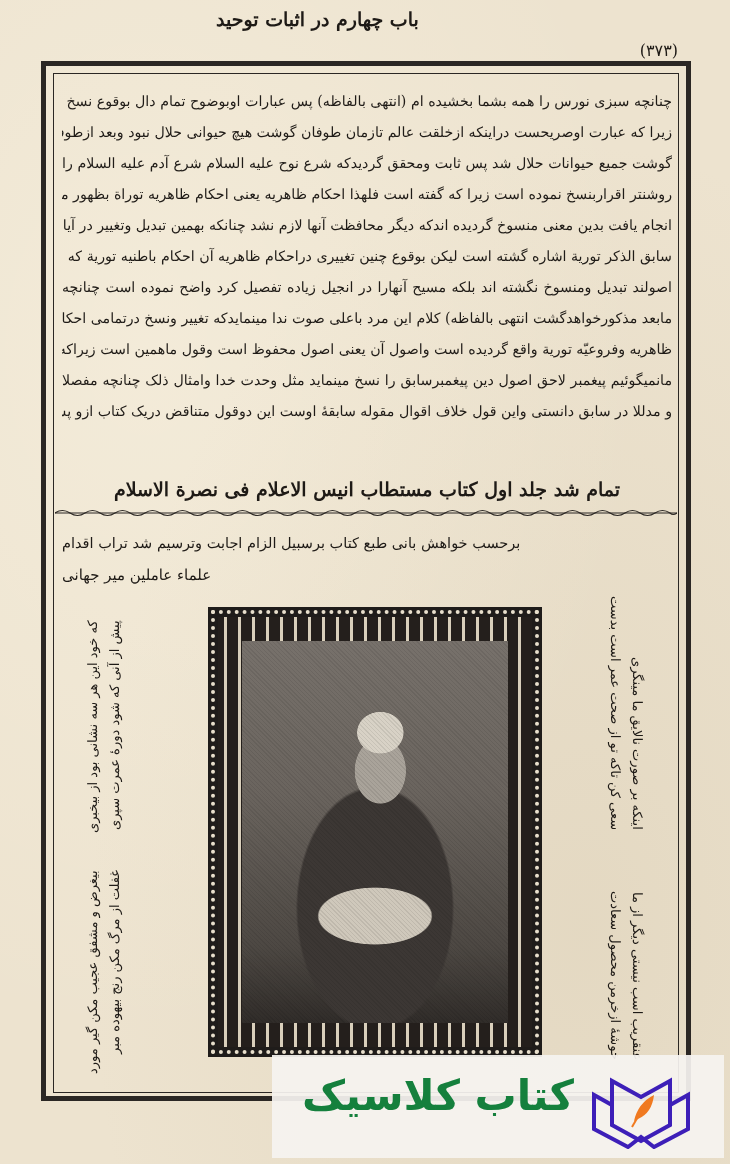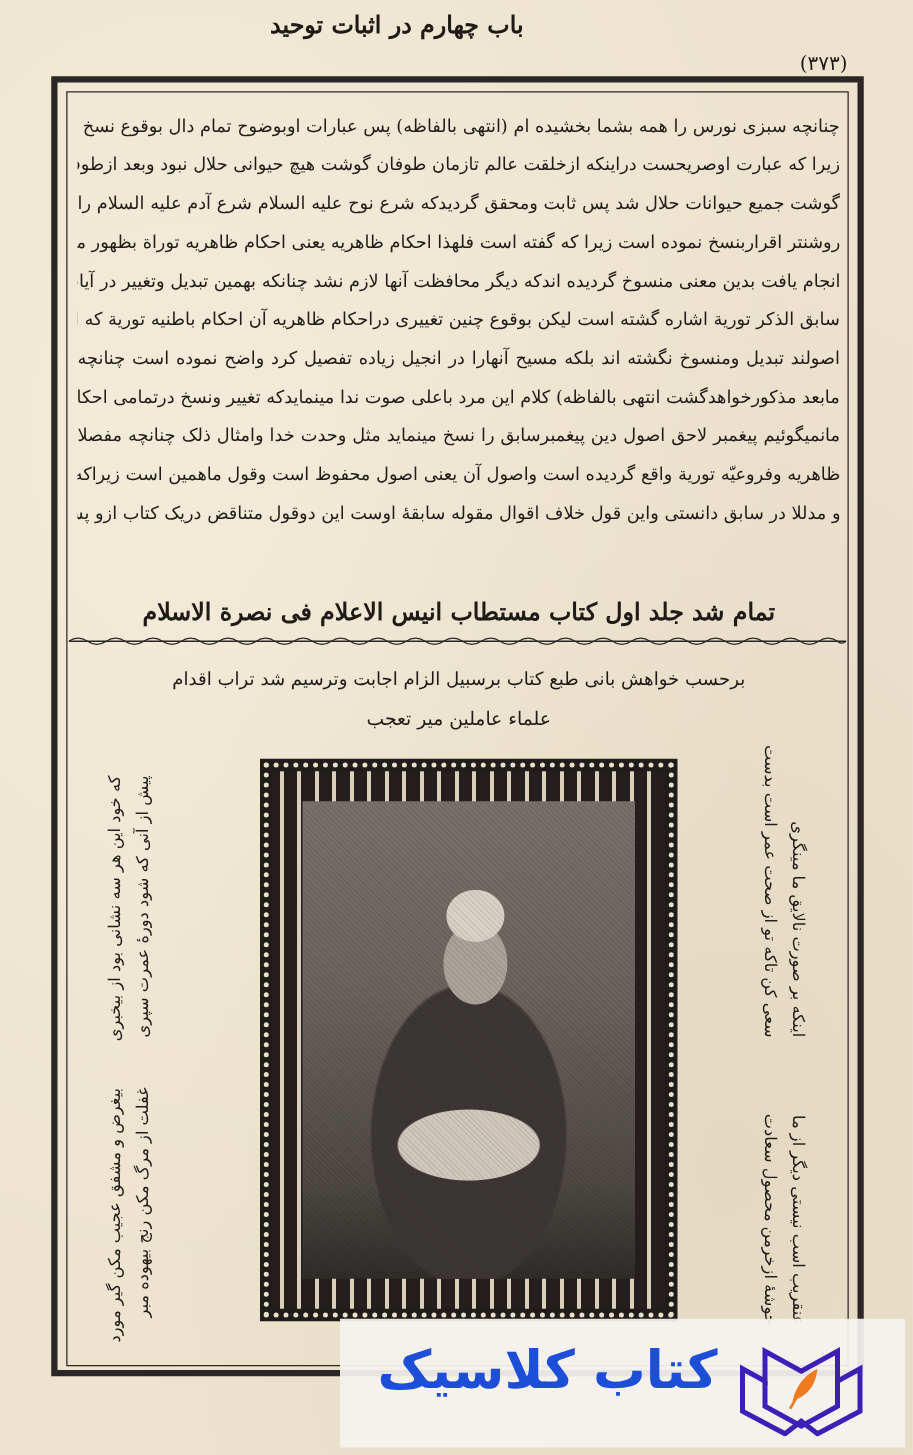--- a/index.html
+++ b/index.html
@@ -44,21 +44,21 @@
   .closing-line {
     position: absolute; left: 62px; width: 610px; top: 478px;
     direction: rtl; text-align: center;
     font-family: "DejaVu Serif", serif; font-size: 19px; font-weight: bold;
   }
   .ornament-rule {
     position: absolute; left: 55px; width: 622px; top: 508px; height: 10px;
   }
   .dedication {
     position: absolute; left: 62px; width: 610px;
-    direction: rtl; text-align: center;
+    direction: rtl; text-align: left;
     font-family: "DejaVu Serif", serif; font-size: 14.5px;
   }
   .ded1 { top: 535px; }
   .ded2 { top: 566px; font-size: 15px; }
   .portrait {
     position: absolute; left: 208px; top: 607px; width: 334px; height: 450px;
     background: #1f1c1a; box-sizing: border-box; padding: 3px;
   }
   .portrait .dots {
     position: absolute; inset: 3px;
@@ -96,21 +96,21 @@
   }
   .vcol-r { transform: none; }
   
   .watermark {
     position: absolute; left: 272px; top: 1055px; width: 452px; height: 103px;
     background: rgba(245,243,240,0.93);
   }
   .wm-text {
     position: absolute; right: 150px; top: 16px;
     direction: rtl; font-family: "DejaVu Sans", sans-serif;
-    font-size: 42px; font-weight: bold; color: #1d4ed8; letter-spacing: -1px; text-align: right;
+    font-size: 42px; font-weight: bold; color: #15803d; letter-spacing: -1px; text-align: right;
   }
   .wm-logo { position: absolute; right: 30px; top: 22px; width: 106px; height: 72px; }
 </style>
 </head>
 <body>
 
 <div class="header">
   <div class="header-title">باب چهارم در اثبات توحید</div>
   <div class="page-number">(۳۷۳)</div>
 </div>
@@ -120,34 +120,34 @@
 
 <div class="text-block">
   <span class="text-line">چنانچه سبزی نورس را همه بشما بخشیده ام (انتهی بالفاظه) پس عبارات اوبوضوح تمام دال بوقوع نسخ است</span>
   <span class="text-line">زیرا که عبارت اوصریحست دراینکه ازخلقت عالم تازمان طوفان گوشت هیچ حیوانی حلال نبود وبعد ازطوفان</span>
   <span class="text-line">گوشت جمیع حیوانات حلال شد پس ثابت ومحقق گردیدکه شرع نوح علیه السلام شرع آدم علیه السلام را</span>
   <span class="text-line">روشنتر اقراربنسخ نموده است زیرا که گفته است فلهذا احکام ظاهریه یعنی احکام ظاهریه توراة بظهور مسیح</span>
   <span class="text-line">انجام یافت بدین معنی منسوخ گردیده اندکه دیگر محافظت آنها لازم نشد چنانکه بهمین تبدیل وتغییر در آیات</span>
   <span class="text-line">سابق الذکر توریة اشاره گشته است لیکن بوقوع چنین تغییری دراحکام ظاهریه آن احکام باطنیه توریة که اصل</span>
   <span class="text-line">اصولند تبدیل ومنسوخ نگشته اند بلکه مسیح آنهارا در انجیل زیاده تفصیل کرد واضح نموده است چنانچه</span>
   <span class="text-line">مابعد مذکورخواهدگشت انتهی بالفاظه) کلام این مرد باعلی صوت ندا مینمایدکه تغییر ونسخ درتمامی احکام</span>
+  <span class="text-line">ظاهریه وفروعیّه توریة واقع گردیده است واصول آن یعنی اصول محفوظ است وقول ماهمین است زیراکه</span>
   <span class="text-line">مانمیگوئیم پیغمبر لاحق اصول دین پیغمبرسابق را نسخ مینماید مثل وحدت خدا وامثال ذلک چنانچه مفصلا</span>
-  <span class="text-line">ظاهریه وفروعیّه توریة واقع گردیده است واصول آن یعنی اصول محفوظ است وقول ماهمین است زیراکه</span>
   <span class="text-line">و مدللا در سابق دانستی واین قول خلاف اقوال مقوله سابقهٔ اوست این دوقول متناقض دریک کتاب ازو پس</span>
 </div>
 
 <div class="closing-line">تمام شد جلد اول کتاب مستطاب انیس الاعلام فی نصرة الاسلام</div>
 
 <svg class="ornament-rule" viewBox="0 0 622 10" preserveAspectRatio="none">
   <line x1="0" y1="5" x2="622" y2="5" stroke="#2b2724" stroke-width="1.2"></line>
   <path d="M0 5 Q7.5 0 15 5 Q22.5 10 30 5 Q37.5 0 45 5 Q52.5 10 60 5 Q67.5 0 75 5 Q82.5 10 90 5 Q97.5 0 105 5 Q112.5 10 120 5 Q127.5 0 135 5 Q142.5 10 150 5 Q157.5 0 165 5 Q172.5 10 180 5 Q187.5 0 195 5 Q202.5 10 210 5 Q217.5 0 225 5 Q232.5 10 240 5 Q247.5 0 255 5 Q262.5 10 270 5 Q277.5 0 285 5 Q292.5 10 300 5 Q307.5 0 315 5 Q322.5 10 330 5 Q337.5 0 345 5 Q352.5 10 360 5 Q367.5 0 375 5 Q382.5 10 390 5 Q397.5 0 405 5 Q412.5 10 420 5 Q427.5 0 435 5 Q442.5 10 450 5 Q457.5 0 465 5 Q472.5 10 480 5 Q487.5 0 495 5 Q502.5 10 510 5 Q517.5 0 525 5 Q532.5 10 540 5 Q547.5 0 555 5 Q562.5 10 570 5 Q577.5 0 585 5 Q592.5 10 600 5 Q607.5 0 615 5 Q618 8 622 5" fill="none" stroke="#2b2724" stroke-width="1.1"></path>
 </svg>
 
 <div class="dedication ded1">برحسب خواهش بانی طبع کتاب برسبیل الزام اجابت وترسیم شد تراب اقدام</div>
-<div class="dedication ded2">علماء عاملین میر تعجب</div>
+<div class="dedication ded2">علماء عاملین میر جهانی</div>
 
 <div class="side-poem-right">
   <div class="vcol vcol-r" style="left:30px; height:210px;">اینکه بر صورت نالایق ما مینگری</div>
   <div class="vcol vcol-r" style="left:8px; height:210px;">سعی کن تاکه تو از صحت عمر است بدست</div>
   <div class="vcol vcol-r" style="left:30px; top:250px; height:190px;">عنقریب اسب نیستی دیگر از ما</div>
   <div class="vcol vcol-r" style="left:8px; top:250px; height:190px;">خوشهٔ ازخرمن محصول سعادت</div>
 </div>
 
 <div class="side-poem-left">
   <div class="vcol" style="left:30px; height:210px;">پیش از آنی که شود دورهٔ عمرت سپری</div>

